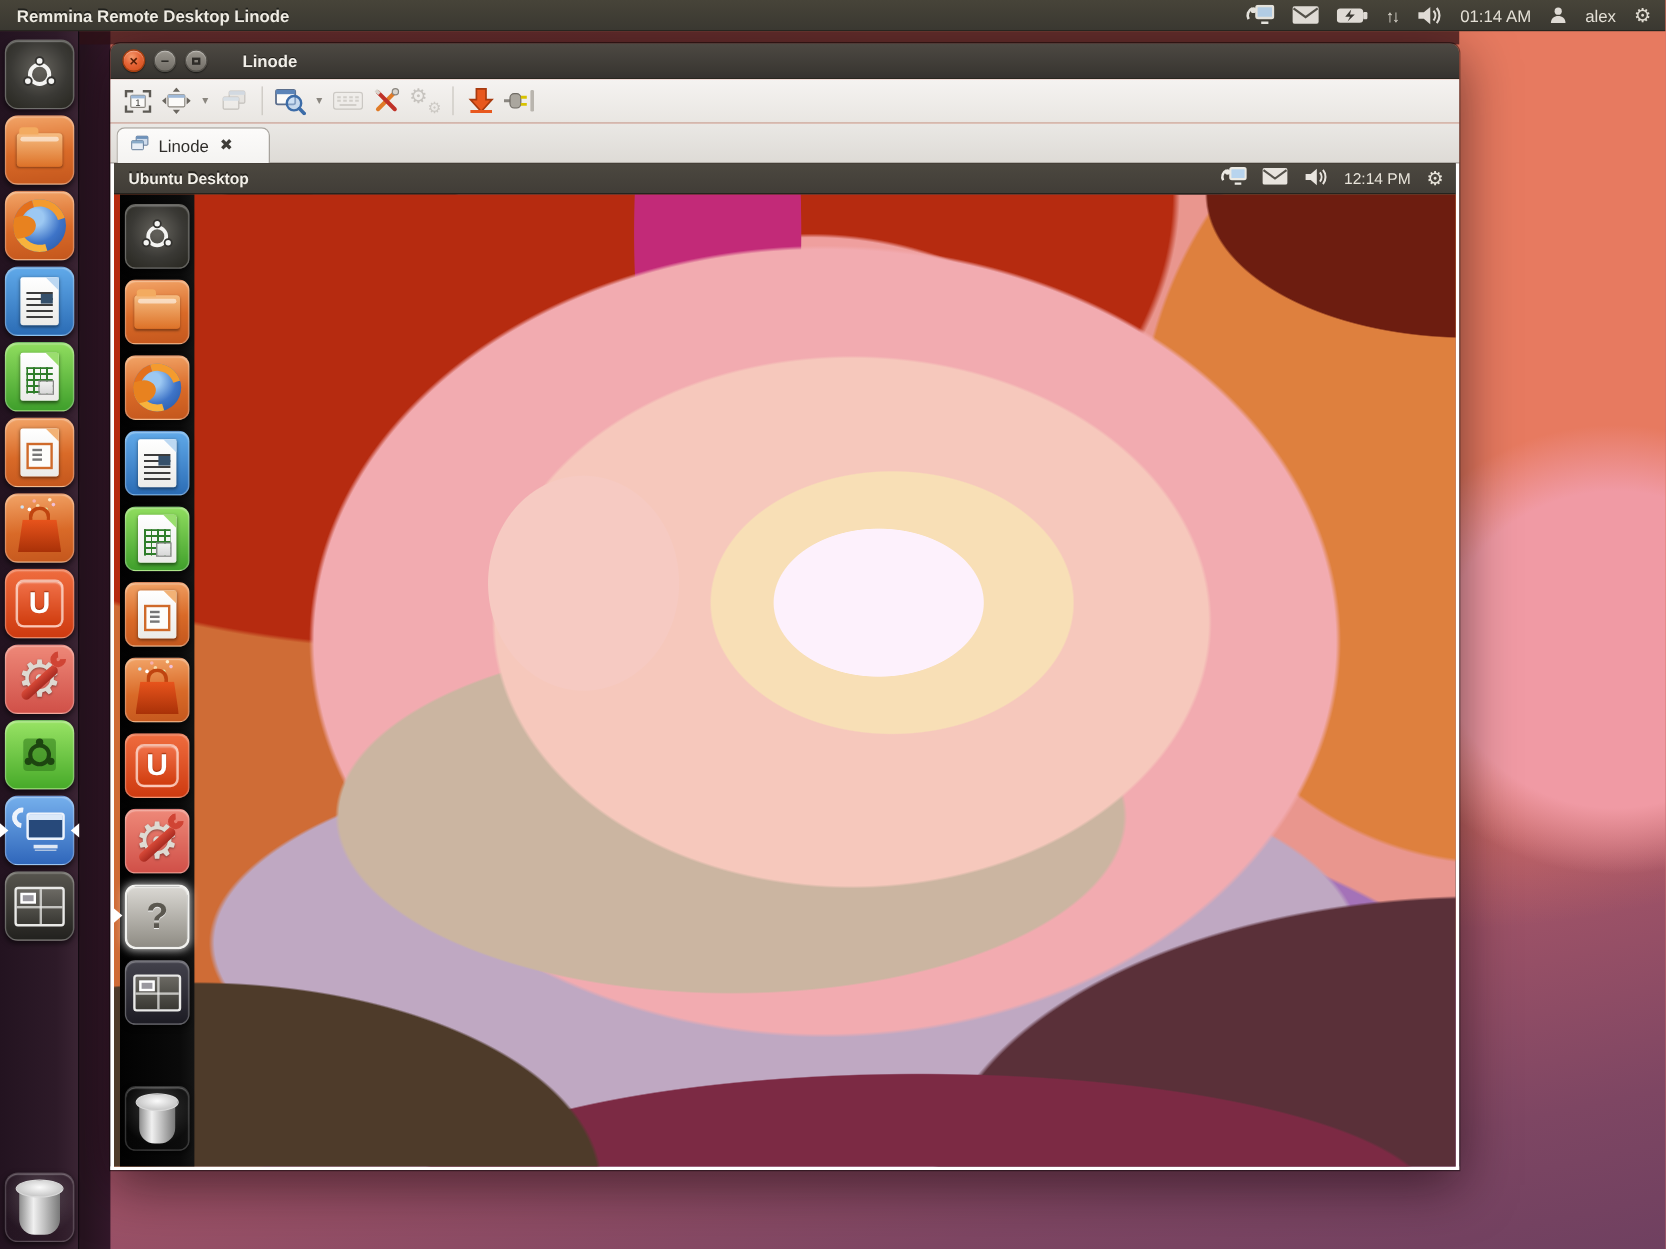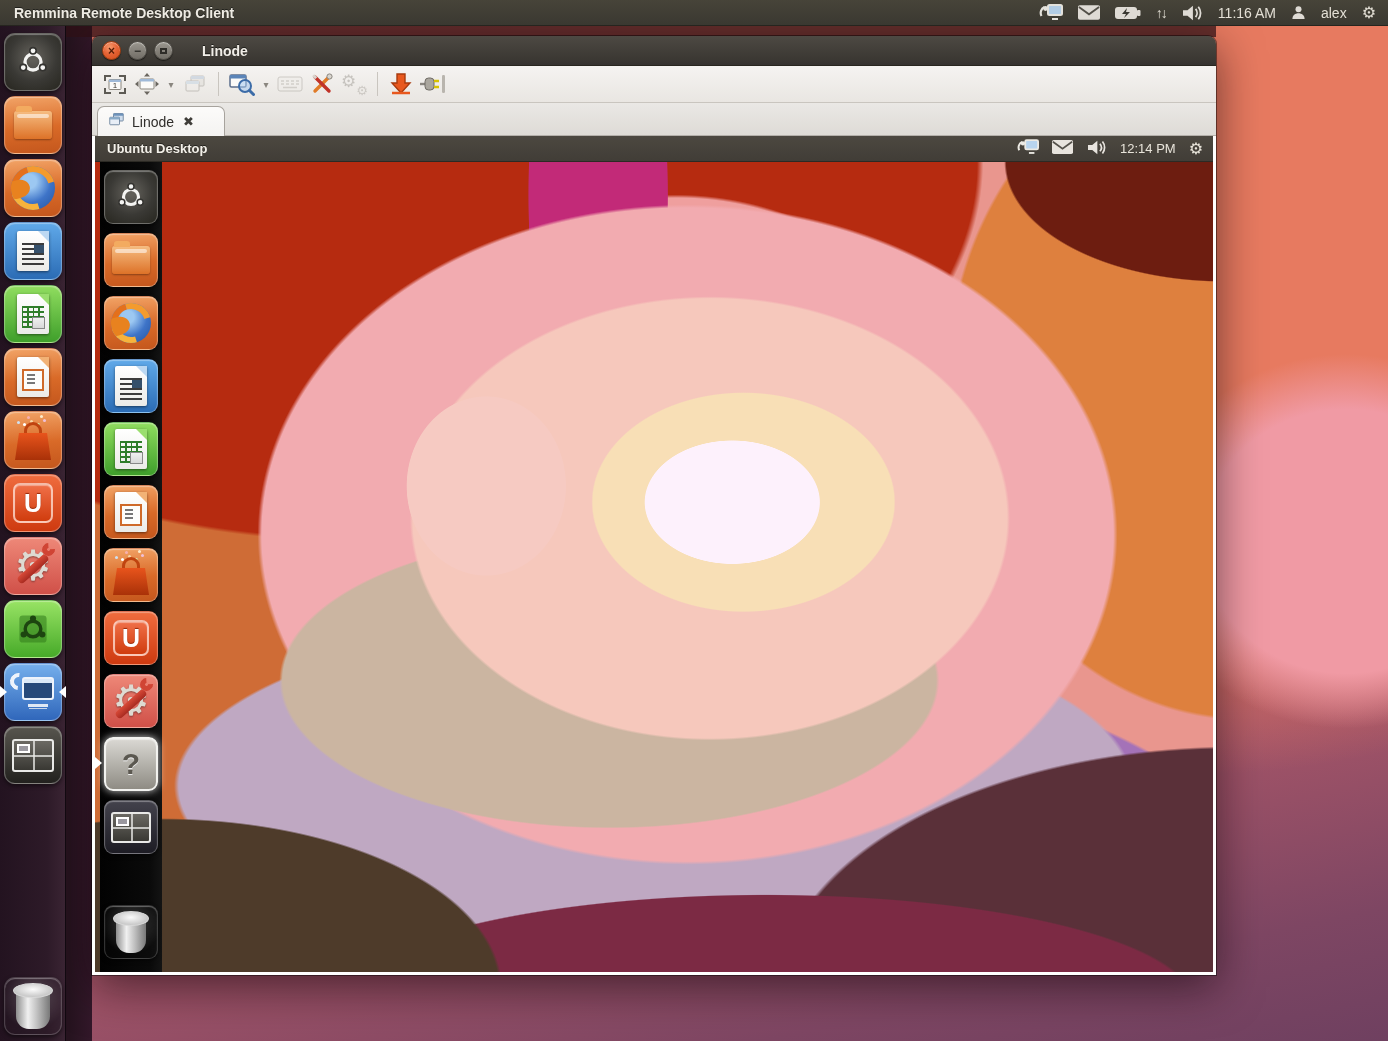--- a/index.html
+++ b/index.html
@@ -192,21 +192,21 @@
 
   .host-trash{position:absolute;left:4px;bottom:6px;}
 </style>
 </head>
 <body>
 
 <div class="left-shade"></div>
 <div class="top-shade"></div>
 
 <div class="panel">
-  <span class="panel-title">Remmina Remote Desktop Client</span>
+  <span class="panel-title">Remmina Remote Desktop Linode</span>
   <div class="tray">
     <span class="ti">
       <svg width="24" height="17" viewBox="0 0 24 17">
           <rect x="9" y="1" width="14" height="10" rx="1.5" fill="#b8d4ee" stroke="#eceae4" stroke-width="2"></rect>
           <path d="M13 15h6" stroke="#eceae4" stroke-width="2"></path>
           <path d="M5.5 3a6.5 6.5 0 0 0-3 9" fill="none" stroke="#eceae4" stroke-width="2.2"></path>
           <circle cx="6.5" cy="4.5" r="2.4" fill="#eceae4"></circle>
         </svg>
     </span>
     <span class="ti">
@@ -222,21 +222,21 @@
           <path d="M12 2 7 8h4l-2 4 6-6h-4z" fill="#3a3832"></path>
         </svg>
     </span>
     <span class="ti updown">↑↓</span>
     <span class="ti">
       <svg width="22" height="18" viewBox="0 0 24 20">
           <path d="M2 7h5l6-5v16l-6-5H2z" fill="#e8e4de"></path>
           <path d="M16 5.5a7 7 0 0 1 0 9M19 3a11 11 0 0 1 0 14" stroke="#e8e4de" stroke-width="2" fill="none"></path>
         </svg>
     </span>
-    <span class="ti txt">11:16 AM</span>
+    <span class="ti txt">01:14 AM</span>
     <span class="ti">
       <svg width="15" height="15" viewBox="0 0 16 16">
           <circle cx="8" cy="4.6" r="3.2" fill="#e8e4de"></circle>
           <path d="M1.5 15c0-4 3-6.2 6.5-6.2S14.5 11 14.5 15z" fill="#e8e4de"></path>
         </svg>
     </span>
     <span class="ti txt">alex</span>
     <span class="ti gear-glyph">⚙</span>
   </div>
 </div>

